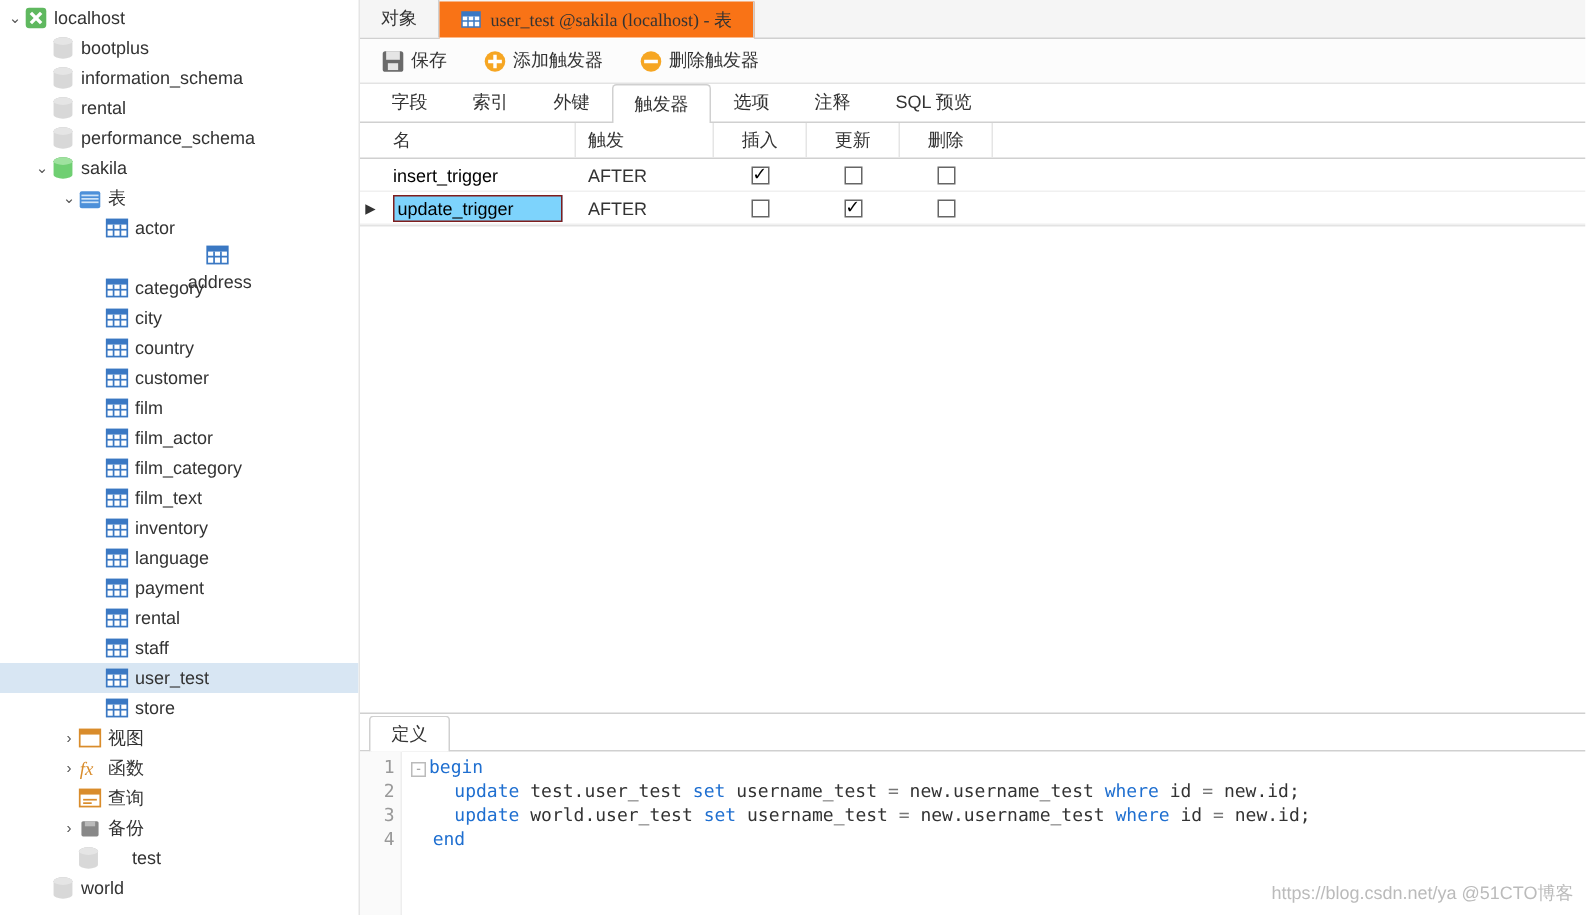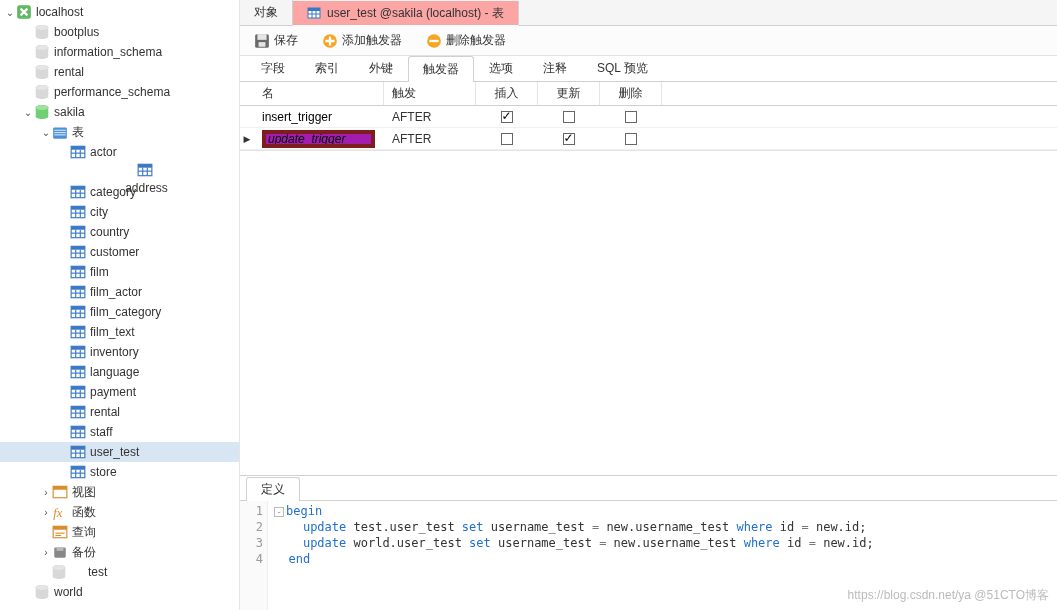--- a/index.html
+++ b/index.html
@@ -11,23 +11,23 @@
   .tree-node { display: flex; align-items: center; height: 20px; padding-right: 4px; cursor: default; white-space: nowrap; }
   .tree-node.selected { background: #d8e6f3; }
   .twisty { width: 12px; text-align: center; color: #555; font-size: 10px; }
   .twisty.blank { color: transparent; }
   .node-icon { width: 16px; height: 16px; margin-right: 4px; display: inline-flex; align-items: center; justify-content: center; }
   .node-label { line-height: 20px; }
 
   
   .main { flex: 1; display: flex; flex-direction: column; height: 100%; }
 
-  .doc-tabs { display: flex; align-items: stretch; border-bottom: 1px solid #d0d0d0; background: #f5f5f5; height: 26px; }
+  .doc-tabs { display: flex; align-items: stretch; border-bottom: 1px solid #d0d0d0; background: #f5f5f5; height: 26px; font-family: Liberation Serif, serif; }
   .doc-tab { display: flex; align-items: center; padding: 0 14px; border-right: 1px solid #d0d0d0; background: #f5f5f5; color: #333; gap: 6px; cursor: pointer; }
-  .doc-tab.active { background: #fca5a5; border-bottom: 1px solid #fff; position: relative; top: 1px; }
+  .doc-tab.active { background: #f97316; border-bottom: 1px solid #fff; position: relative; top: 1px; }
   .doc-tab .tab-icon { width: 14px; height: 14px; display: inline-flex; }
 
   .toolbar { display: flex; align-items: center; gap: 16px; padding: 4px 10px; border-bottom: 1px solid #e3e3e3; background: #fcfcfc; height: 30px; }
   .tbtn { display: flex; align-items: center; gap: 4px; cursor: pointer; padding: 2px 4px; }
   .tbtn-icon { width: 16px; height: 16px; display: inline-flex; align-items: center; justify-content: center; }
 
   .designer-tabs { display: flex; border-bottom: 1px solid #d0d0d0; padding-left: 6px; height: 26px; align-items: flex-end; }
   .dt { padding: 4px 14px; border: 1px solid transparent; border-bottom: none; cursor: pointer; color: #333; }
   .dt.active { border-color: #d0d0d0; background: #fff; position: relative; top: 1px; border-radius: 3px 3px 0 0; }
 
@@ -37,21 +37,21 @@
   .grow-marker { width: 14px; text-align: center; }
   .c-name { width: 130px; }
   .c-fire { width: 92px; }
   .c-ins  { width: 62px; justify-content: center; }
   .c-upd  { width: 62px; justify-content: center; }
   .c-del  { width: 62px; justify-content: center; }
   .grow { display: flex; align-items: center; height: 22px; border-bottom: 1px solid #f0f0f0; }
   .grow .gc { padding: 0 8px; border-right: 1px solid transparent; display: flex; align-items: center; height: 100%; }
   .grow .gc.center { justify-content: center; }
   .grow .gc input[type="text"] { width: 100%; border: none; outline: none; font: inherit; background: transparent; }
-  .grow .gc input.editing { border: 4px solid #7f1d1d; background: #a21caf; padding: 0 2px; height: 18px; font-style: italic; }
+  .grow .gc input.editing { border: 1px solid #7f1d1d; background: #7dd3fc; padding: 0 2px; height: 18px; }
   .cbx { width: 12px; height: 12px; border: 1px solid #666; display: inline-block; position: relative; }
   .cbx.checked::after { content: "✓"; position: absolute; top: -3px; left: 0px; font-size: 12px; color: #000; }
 
   .spacer { flex: 1; }
 
   .def-tabwrap { border-top: 1px solid #d0d0d0; }
   .def-tabs { display: flex; padding-left: 6px; height: 24px; align-items: flex-end; }
   .def-tabs .deft { padding: 3px 14px; border: 1px solid #d0d0d0; border-bottom: none; cursor: pointer; border-radius: 3px 3px 0 0; background: #fff; position: relative; top: 1px; }
 
   .editor { display: flex; font-family: Consolas, monospace; font-size: 12px; border-top: 1px solid #d0d0d0; height: 110px; background: #fff; }

